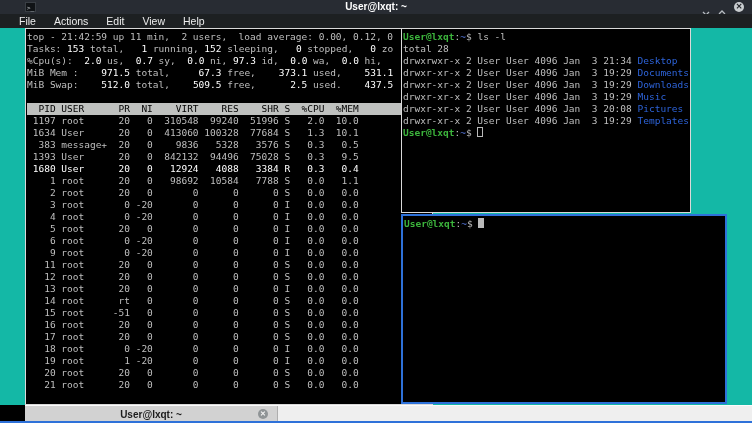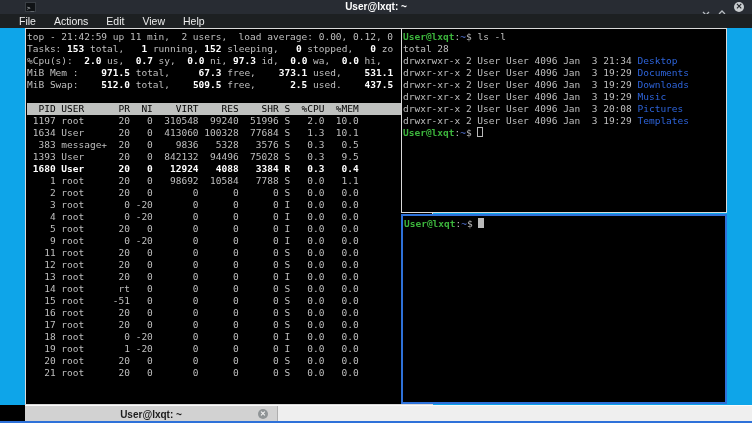--- a/index.html
+++ b/index.html
@@ -1,43 +1,43 @@
 <!DOCTYPE html>
 <html><head>
 <meta charset="utf-8">
 <style>
   html,body{margin:0;padding:0;background:#444;}
-  .window{position:relative;width:752px;height:423px;background:#0ea5e9;overflow:hidden;
+  .window{position:relative;width:752px;height:423px;background:#14b8a6;overflow:hidden;
           font-family:"Liberation Sans",sans-serif;}
   
   .titlebar{position:absolute;left:0;top:0;width:752px;height:14px;background:var(--titlebar-bg);}
   .titlebar .apptitle{position:absolute;left:0;right:0;top:1px;text-align:center;
           color:#fff;font-size:10px;font-weight:bold;}
   .winicon{position:absolute;left:25px;top:2px;width:11px;height:10px;background:#101316;
           color:#cfd4d8;font-family:"DejaVu Sans Mono",monospace;font-size:6px;line-height:10px;
           text-align:center;border:1px solid #3a3f45;box-sizing:border-box;}
   .wincontrols{position:absolute;right:8px;top:0;height:14px;display:flex;align-items:center;gap:8px;}
   .chev{width:8px;height:8px;display:inline-block;}
   .closecircle{width:10px;height:10px;border-radius:50%;background:#c9cdd0;color:#23262b;
           font-size:8px;line-height:10px;text-align:center;font-weight:bold;}
   
   .menubar{position:absolute;left:0;top:14px;width:752px;height:14px;background:var(--menubar-bg);
           display:flex;align-items:center;padding-left:10px;box-sizing:border-box;}
   .menuitem{color:#ededed;font-size:10.5px;padding:0 9px;height:14px;line-height:14px;}
   
   .pane{position:absolute;background:#000;overflow:hidden;box-sizing:border-box;padding:2px 1px 0 1px;}
   .pane-left{left:25px;top:28px;width:408px;height:377px;border:1px solid var(--border-inactive);}
-  .pane-tr{left:401px;top:28px;width:326px;height:185px;border:1px solid var(--border-inactive);}
+  .pane-tr{left:401px;top:28px;width:290px;height:185px;border:1px solid var(--border-inactive);}
   .pane-br{left:401px;top:214px;width:326px;height:190px;border:2px solid var(--accent);}
   .tline{white-space:pre;font-family:"DejaVu Sans Mono",monospace;font-size:9.5px;line-height:12px;
           color:var(--term-fg);}
   .tline span{white-space:pre;}
   .tline.hdr{background:var(--hdr-bg);}
   .tline.hdr span{color:#000;}
-  .b{color:#fff;font-weight:bold;text-align:right;}
+  .b{color:#fff;font-weight:normal;text-align:right;}
   .g{color:var(--green);font-weight:bold;}
   .tl{color:var(--path-blue);}
   .d{color:var(--dir-blue);font-weight:normal;}
   .cur-f{display:inline-block;width:6px;height:10px;background:#b9b9b9;vertical-align:-1px;}
   .cur-h{display:inline-block;width:6px;height:10px;border:1px solid #b9b9b9;box-sizing:border-box;vertical-align:-1px;}
   
   .tabbar{position:absolute;left:0;top:405px;width:752px;height:16px;background:#000;}
   .tabstrip{position:absolute;left:25px;right:0;top:0;height:16px;background:var(--tabbar-bg);
           border-top:1px solid #fbfbfb;box-sizing:border-box;}
   .tab{position:absolute;left:0;top:0;width:253px;height:16px;background:var(--tab-bg);
@@ -91,20 +91,21 @@
       <div class="tline"><span> 1197 root      20   0  310548  99240  51996 S   2.0  10.0</span></div>
       <div class="tline"><span> 1634 User      20   0  413060 100328  77684 S   1.3  10.1</span></div>
       <div class="tline"><span>  383 message+  20   0    9836   5328   3576 S   0.3   0.5</span></div>
       <div class="tline"><span> 1393 User      20   0  842132  94496  75028 S   0.3   9.5</span></div>
       <div class="tline"><span class="b"> 1680 User      20   0   12924   4088   3384 R   0.3   0.4</span></div>
       <div class="tline"><span>    1 root      20   0   98692  10584   7788 S   0.0   1.1</span></div>
       <div class="tline"><span>    2 root      20   0       0      0      0 S   0.0   0.0</span></div>
       <div class="tline"><span>    3 root       0 -20       0      0      0 I   0.0   0.0</span></div>
       <div class="tline"><span>    4 root       0 -20       0      0      0 I   0.0   0.0</span></div>
       <div class="tline"><span>    5 root      20   0       0      0      0 I   0.0   0.0</span></div>
+      <div class="tline"><span>    6 root       0 -20       0      0      0 I   0.0   0.0</span></div>
       <div class="tline"><span>    9 root       0 -20       0      0      0 I   0.0   0.0</span></div>
       <div class="tline"><span>   11 root      20   0       0      0      0 S   0.0   0.0</span></div>
       <div class="tline"><span>   12 root      20   0       0      0      0 S   0.0   0.0</span></div>
       <div class="tline"><span>   13 root      20   0       0      0      0 I   0.0   0.0</span></div>
       <div class="tline"><span>   14 root      rt   0       0      0      0 S   0.0   0.0</span></div>
       <div class="tline"><span>   15 root     -51   0       0      0      0 S   0.0   0.0</span></div>
       <div class="tline"><span>   16 root      20   0       0      0      0 S   0.0   0.0</span></div>
       <div class="tline"><span>   17 root      20   0       0      0      0 S   0.0   0.0</span></div>
       <div class="tline"><span>   18 root       0 -20       0      0      0 I   0.0   0.0</span></div>
       <div class="tline"><span>   19 root       1 -20       0      0      0 I   0.0   0.0</span></div>

